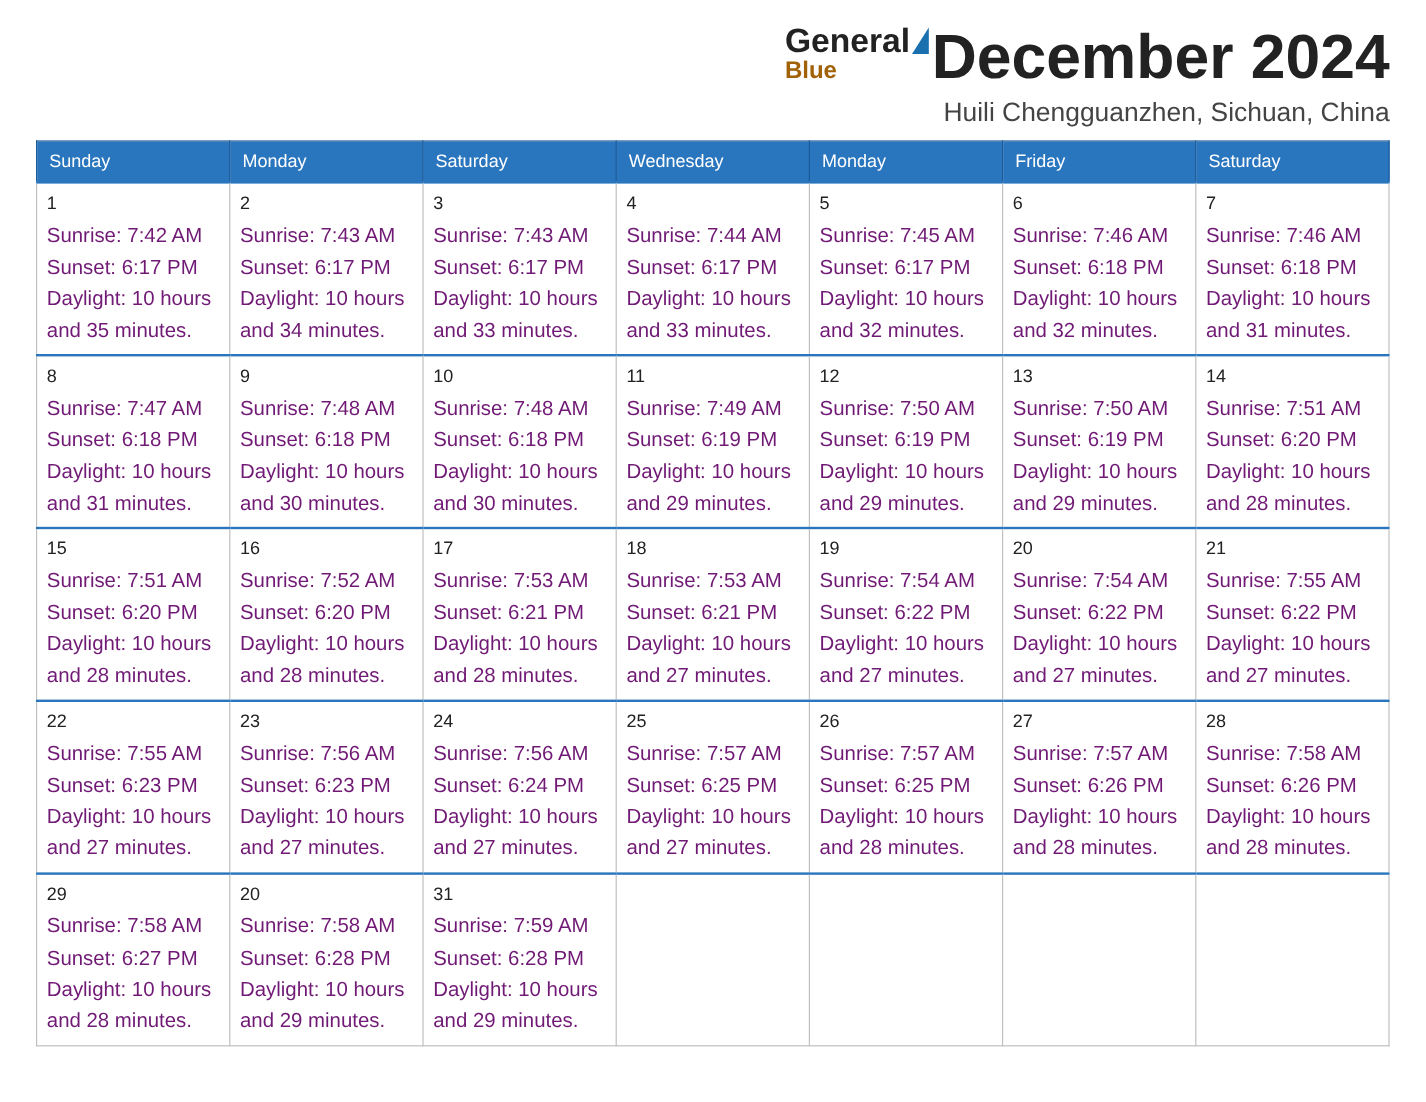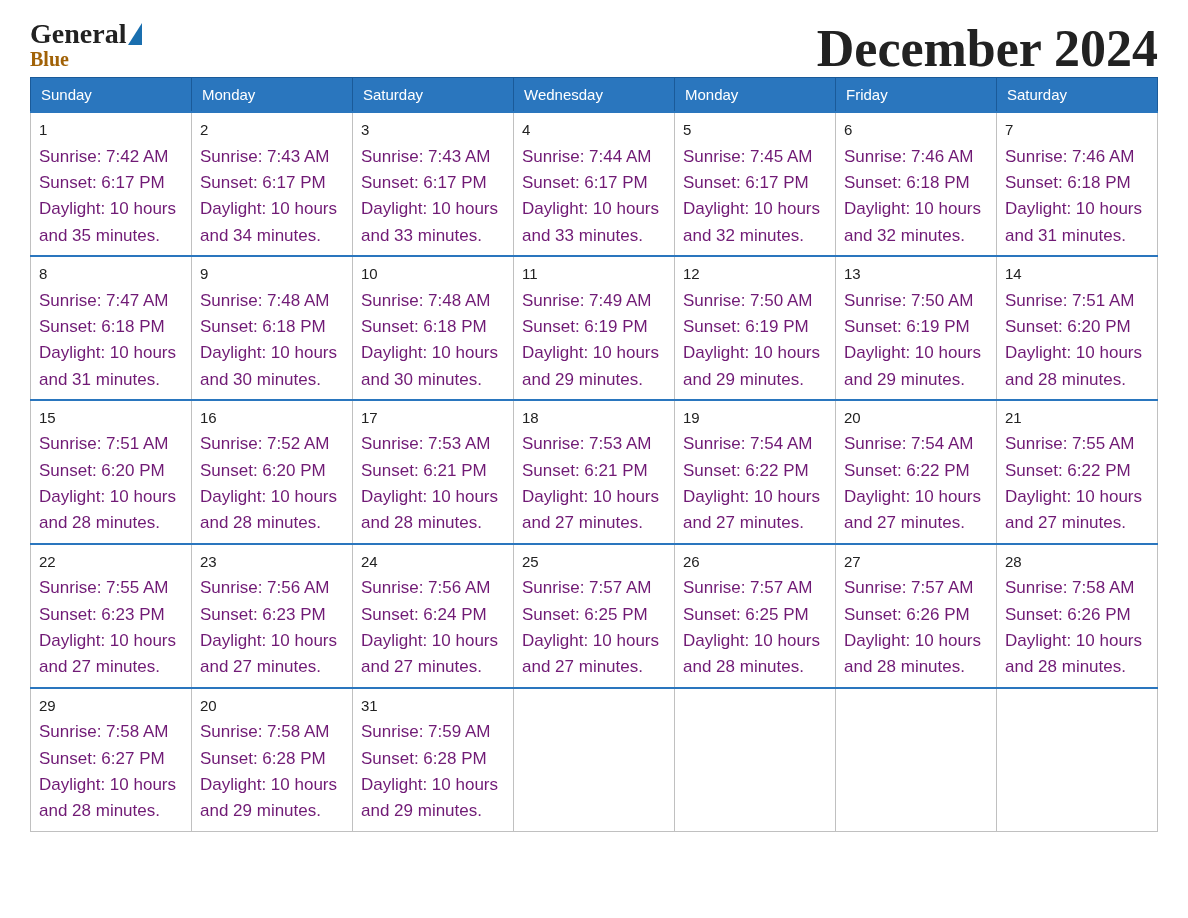--- a/index.html
+++ b/index.html
@@ -6,23 +6,23 @@
     body {
       font-family: Arial, Helvetica, sans-serif;
       background: #fff;
       color: #222;
       width: 1188px;
       min-height: 918px;
       padding: 20px 30px;
     }
     .header {
       display: flex;
-      justify-content: space-between;
+      justify-content: flex-end;
       align-items: flex-start;
-      font-family: Liberation Serif, serif;
+      margin-bottom: 10px;
     }
     .logo {
       display: flex;
       flex-direction: column;
       align-items: flex-start;
     }
     .logo-text {
       display: flex;
       align-items: center;
       font-size: 28px;
@@ -114,20 +114,21 @@
     <div class="logo-text">
       <span class="logo-general">General</span>
       <span class="logo-triangle"></span>
     </div>
     <div>
       <span class="logo-blue">Blue</span>
     </div>
   </div>
   <div class="title-block">
     <div class="month-title">December 2024</div>
+    <div class="location-title">Huili Chengguanzhen, Sichuan, China</div>
   </div>
 </div>
 
 <table class="calendar">
   <thead>
     <tr id="weekday-header-row">
     <th>Sunday</th>
         <th>Monday</th>
         <th>Saturday</th>
         <th>Wednesday</th>

